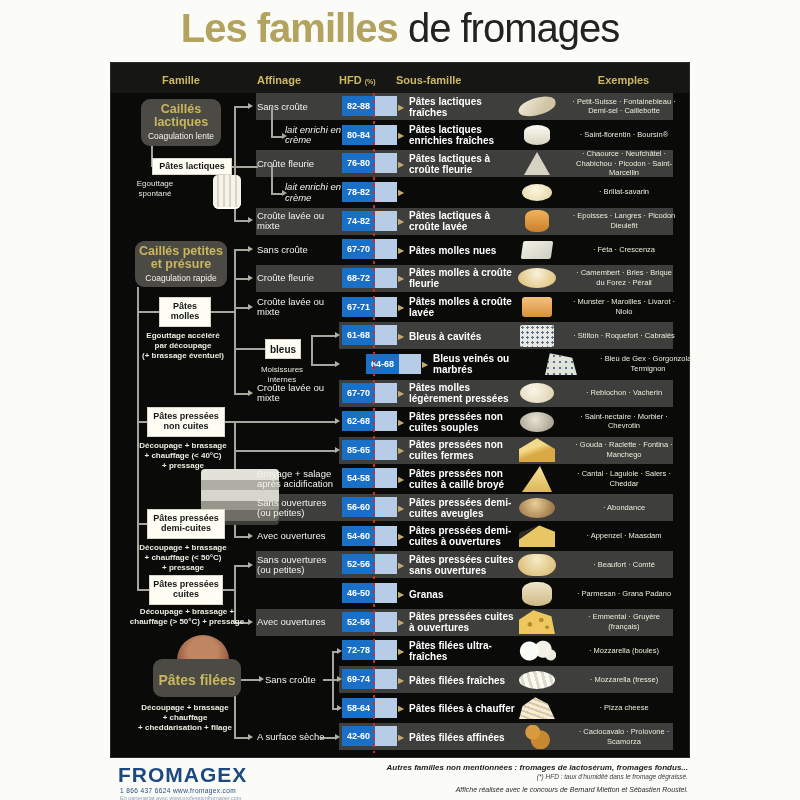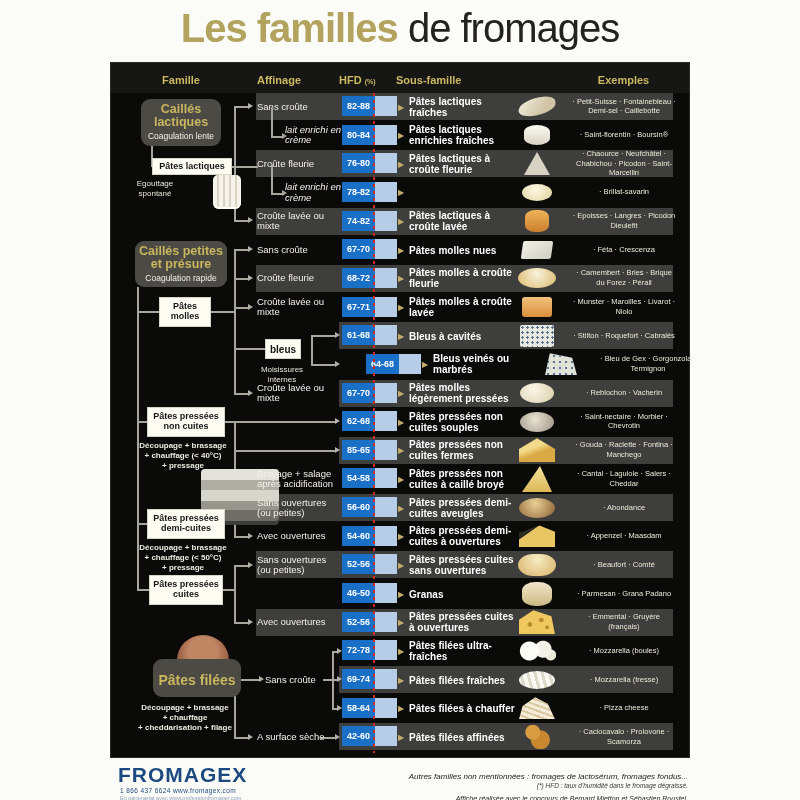--- a/index.html
+++ b/index.html
@@ -91,21 +91,21 @@
   .ph-mozz-tresse{width:36px;height:18px;border-radius:50%;background:repeating-linear-gradient(75deg,#fbfaf2 0 4px,#dcdacb 4px 7px);}
   .ph-shred{width:36px;height:22px;clip-path:polygon(0 100%,100% 100%,80% 30%,45% 0,10% 40%);background:repeating-linear-gradient(20deg,#f4ecd8 0 3px,#d9c8a2 3px 5px);}
   .ph-gourds{width:28px;height:24px;background:
     radial-gradient(circle at 35% 30%,#d99b3f 7px,transparent 8px),
     radial-gradient(circle at 62% 62%,#c8882f 9px,transparent 10px);}
   
   .logo{position:absolute;left:118px;top:763px;font-size:21px;font-weight:bold;color:#1c4a80;letter-spacing:1px;z-index:2;}
   .footsmall{position:absolute;left:120px;top:787px;font-size:6.5px;color:#1c4a80;letter-spacing:.4px;}
   .footpartner{position:absolute;left:120px;top:795px;font-size:5.5px;color:#8fa3bb;}
   .fnotes{position:absolute;right:112px;top:763px;width:330px;text-align:right;color:#1c1c1a;}
-  .fn1{font-size:8px;font-weight:normal;font-style:italic;margin-top:9px;}
+  .fn1{font-size:8px;font-weight:bold;font-style:italic;}
   .fn2{font-size:6.5px;font-style:italic;color:#3a3a38;margin-top:1px;}
   .fn3{font-size:7px;font-style:italic;color:#2a2a28;margin-top:6px;}
 </style>
 </head>
 <body>
 
 <div class="stage">
 
   <div class="title">
     <span class="hl">Les familles</span><span class="rest"> de fromages</span>
@@ -200,40 +200,45 @@
 spontané</div>
     <div class="lphoto mold" style="left:102px;top:112px"></div>
 
     <div class="fambox" style="left:24px;top:178px;width:92px;height:46px">
       <div class="ft" style="white-space:pre-line">Caillés petites
 et présure</div>
       <div class="fs">Coagulation rapide</div>
     </div>
     <div class="wbox" style="left:48px;top:234px;width:52px;height:30px;white-space:pre-line">Pâtes
 molles</div>
+    <div class="cap" style="left:2px;top:268px;width:140px">Egouttage accéléré
+par découpage
+(+ brassage éventuel)</div>
 
     <div class="wbox" style="left:154px;top:276px;width:36px;height:20px;font-size:10px">bleus</div>
     <div class="cap light" style="left:138px;top:302px;width:66px">Moisissures
 internes</div>
 
     <div class="wbox" style="left:36px;top:344px;width:78px;height:30px;white-space:pre-line">Pâtes pressées
 non cuites</div>
     <div class="cap" style="left:2px;top:378px;width:140px">Découpage + brassage
 + chauffage (&lt; 40°C)
 + pressage</div>
     <div class="lphoto press" style="left:90px;top:406px"></div>
 
     <div class="wbox" style="left:36px;top:446px;width:78px;height:30px;white-space:pre-line">Pâtes pressées
 demi-cuites</div>
     <div class="cap" style="left:2px;top:480px;width:140px">Découpage + brassage
 + chauffage (&lt; 50°C)
 + pressage</div>
 
     <div class="wbox" style="left:38px;top:512px;width:74px;height:30px;white-space:pre-line">Pâtes pressées
 cuites</div>
+    <div class="cap" style="left:-6px;top:544px;width:164px">Découpage + brassage +
+chauffage (&gt; 50°C) + pressage</div>
     <div class="lphoto pot" style="left:66px;top:572px"></div>
 
     <div class="fambox" style="left:42px;top:596px;width:88px;height:38px;display:flex;align-items:center;justify-content:center">
       <div class="ft" style="font-size:14px">Pâtes filées</div>
     </div>
     <div class="cap" style="left:-2px;top:640px;width:152px">Découpage + brassage
 + chauffage
 + cheddarisation + filage</div>
     <div class="blacklabel" style="left:154px;top:611px;width:58px">Sans croûte</div>
 

